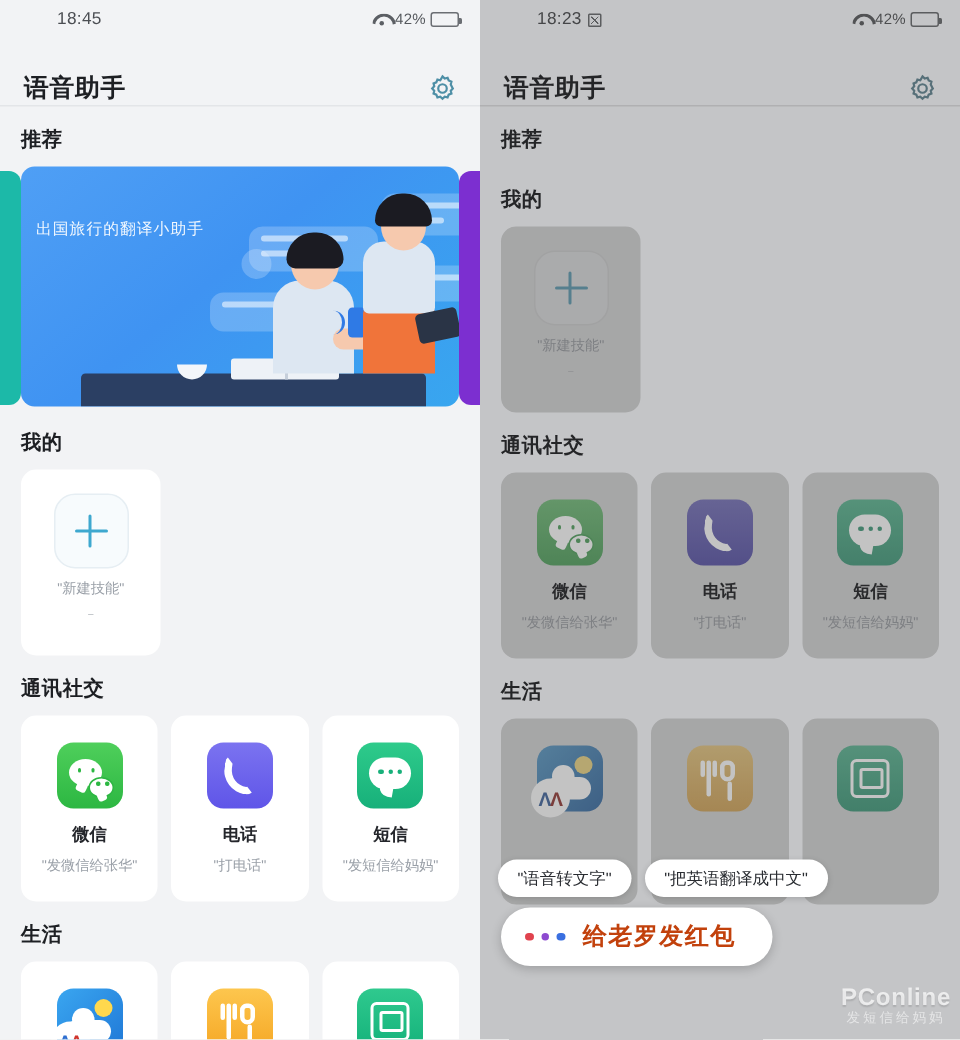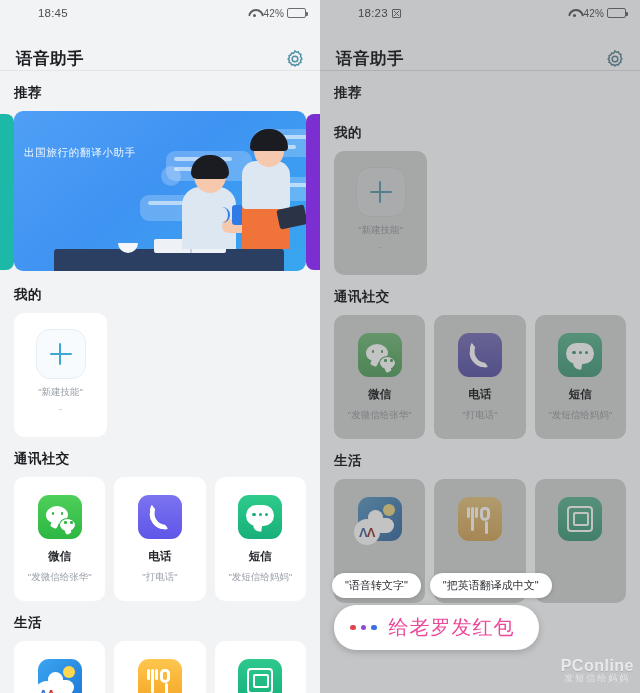--- a/index.html
+++ b/index.html
@@ -238,21 +238,21 @@
     box-shadow: 0 1px 4px rgba(0,0,0,.16);
   }
   .big-chip {
     position: absolute; left: 14px; top: 32px;
     background:#fff; border-radius: 22px; padding: 9px 24px 9px 16px;
     display:flex; align-items:center; gap: 12px;
     box-shadow: 0 2px 7px rgba(0,0,0,.2);
   }
   .dots { display:flex; gap:5px; }
   .dots i { width:5.5px; height:5.5px; border-radius:50%; display:block; }
-  .big-chip-text { font-size: 20px; color:#ec4899; letter-spacing:1px; }
+  .big-chip-text { font-size: 16px; color:#c2410c; letter-spacing:1px;font-weight:bold; }
 
   
   .wm {
     position: absolute; right: 6px; bottom: 8px; z-index: 30; text-align: center;
     pointer-events: none;
   }
   .wm-main {
     font-size: 16px; font-weight: 700; letter-spacing: .5px;
     color: rgba(255,255,255,.72);
     text-shadow: 0 1px 1px rgba(0,0,0,.12);

